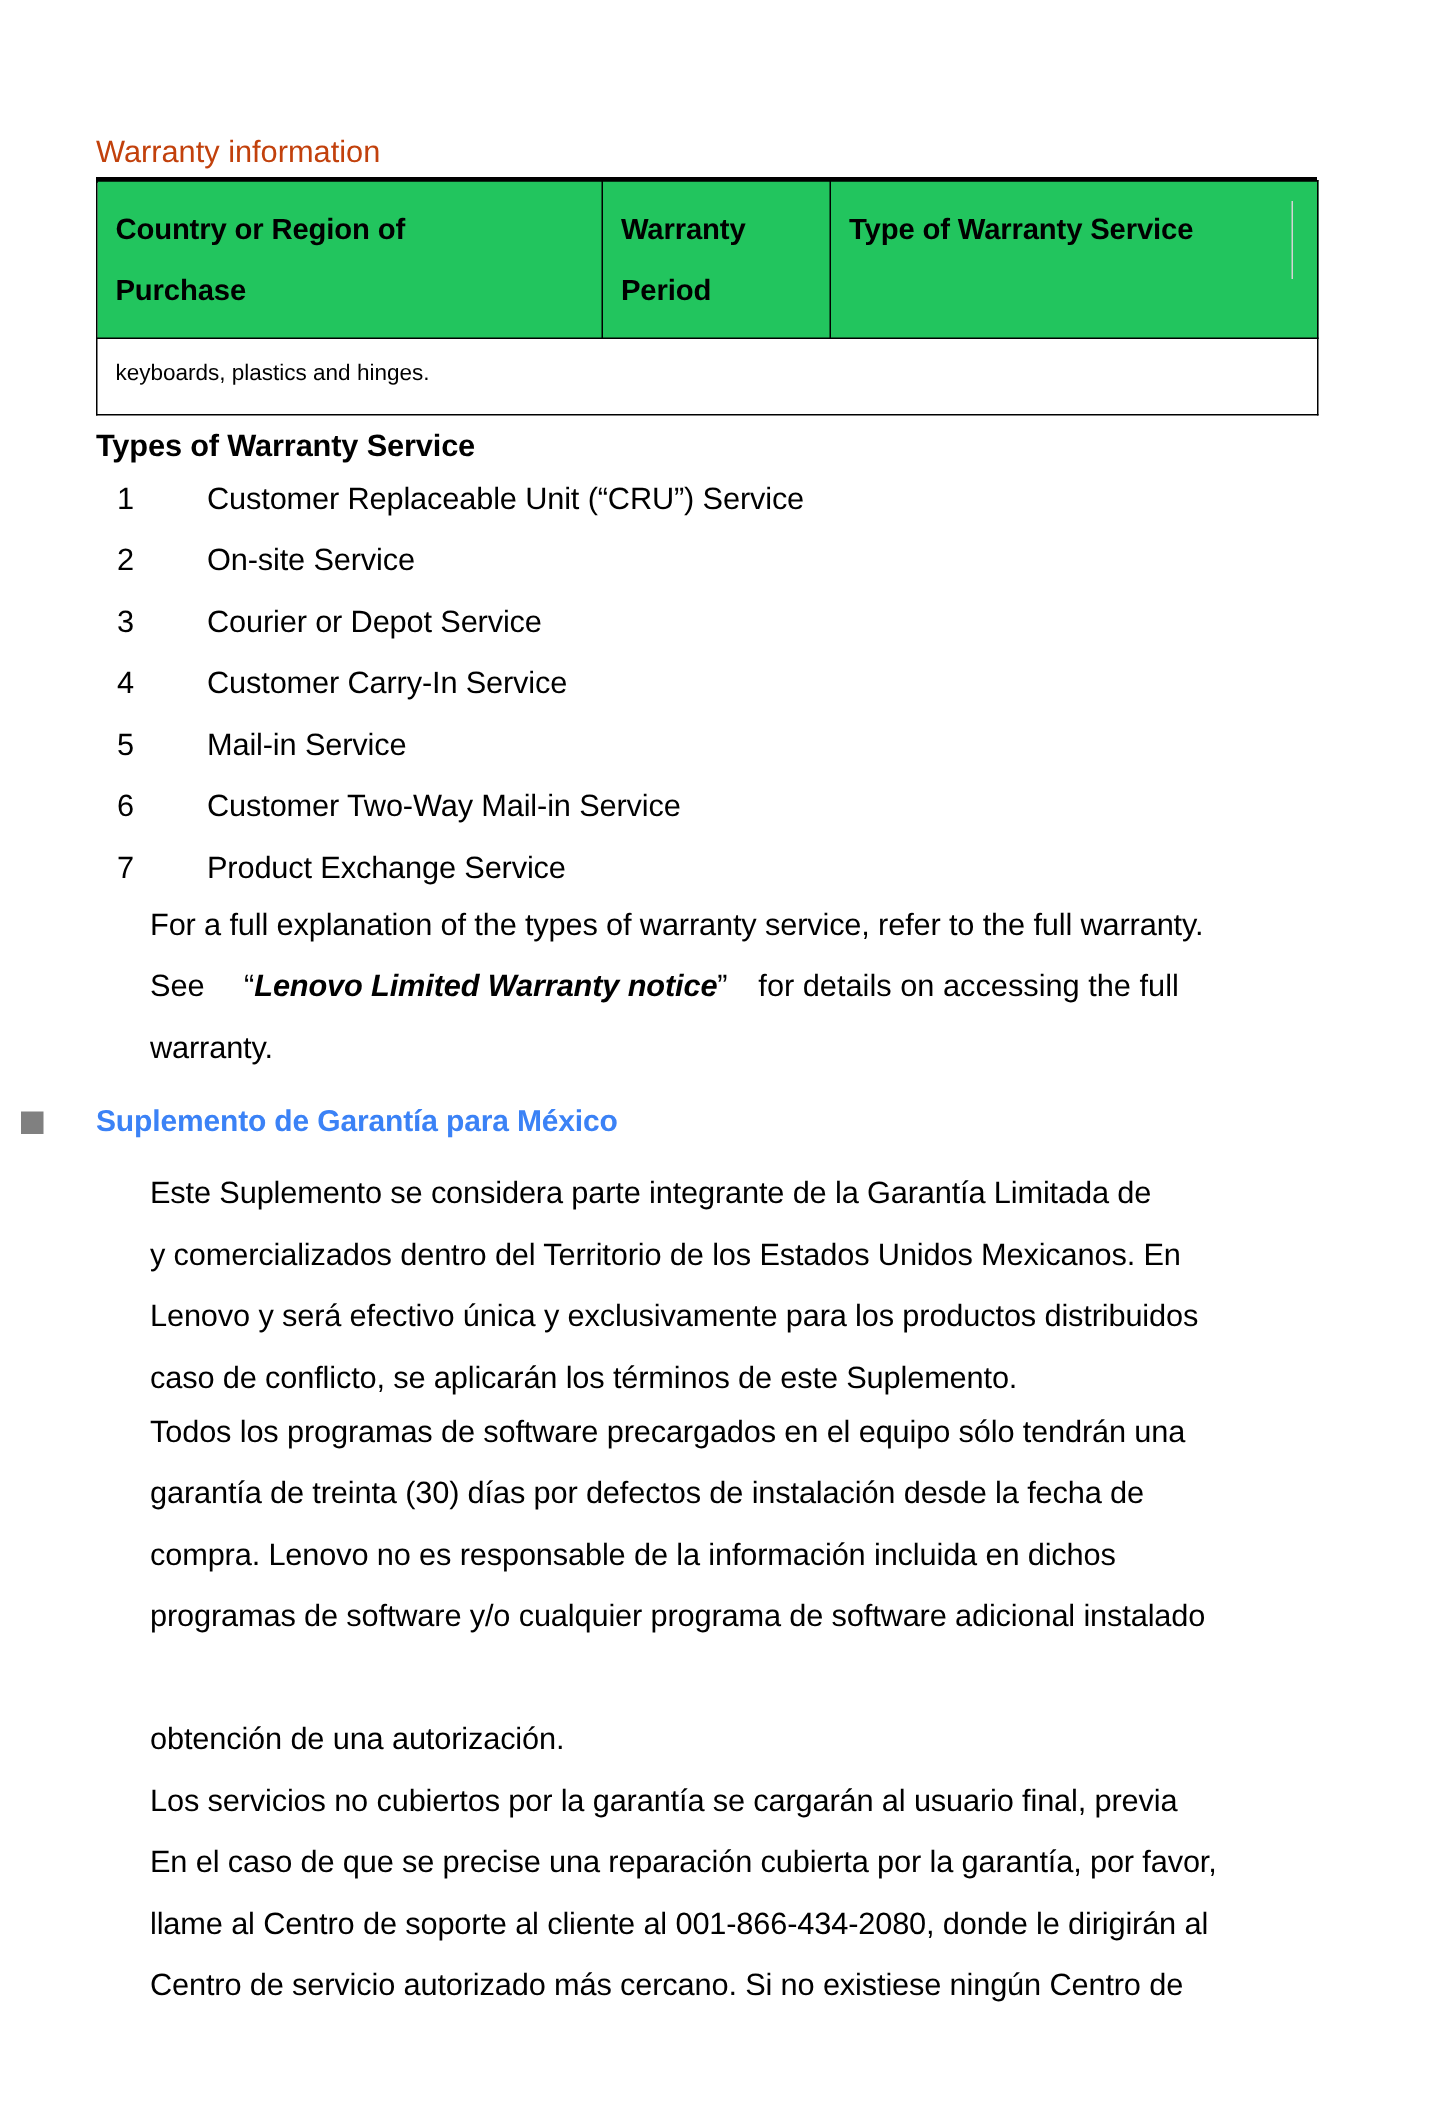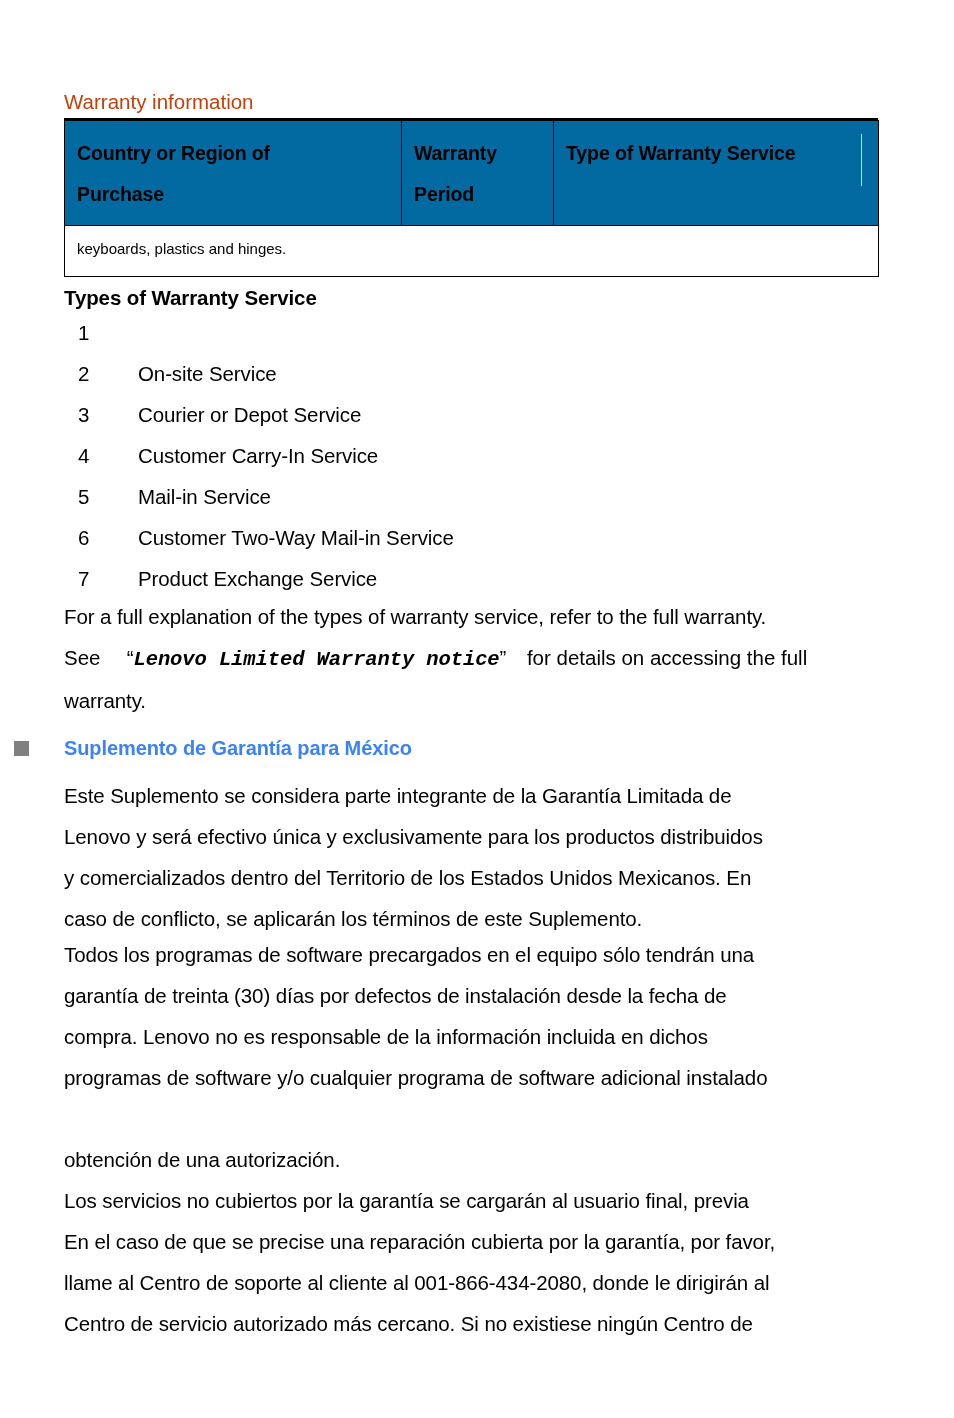--- a/index.html
+++ b/index.html
@@ -49,21 +49,21 @@
     width: 814px;
     border-collapse: collapse;
     table-layout: fixed;
   }
   .wtable td {
     border: 1.5px solid #000;
     padding: 0;
     vertical-align: top;
   }
   .wtable .hdr {
-    background: #0369a1;
+    background: #22c55e;
     height: 92px;
     padding: 12px 0 0 12px;
   }
   .wtable .hdr .ht {
     font-size: 19.5px;
     font-weight: bold;
     line-height: 41px;
     letter-spacing: -0.1px;
     white-space: nowrap;
   }
@@ -133,26 +133,25 @@
     white-space: nowrap;
     letter-spacing: -0.1px;
   }
 
   
   .para {
     position: absolute;
     left: 64px;
     width: 820px;
   }
-  .para .line { color: #000; }
+  .para .line { color: #000; margin-left: 36px; }
 
   .bi {
     font-weight: bold;
     font-style: italic;
-    font-family: Liberation Mono, monospace;
   }
 
   
   .fw-quote { letter-spacing: 0; }
 
   
   .bullet-heading {
     position: absolute;
     left: 14px;
     top: 732px;
@@ -212,20 +211,21 @@
       </tr>
     </tbody>
   </table>
   <div class="hdr-hairline"></div>
 
   <div class="sec-title">Types of Warranty Service</div>
 
   <div class="svc-list">
     <div class="svc-row">
       <span class="svc-num">1</span>
+      <span class="svc-label">Customer Replaceable Unit (“CRU”) Service</span>
     </div>
     <div class="svc-row">
       <span class="svc-num">2</span>
       <span class="svc-label">On-site Service</span>
     </div>
     <div class="svc-row">
       <span class="svc-num">3</span>
       <span class="svc-label">Courier or Depot Service</span>
     </div>
     <div class="svc-row">
@@ -254,22 +254,22 @@
     <div class="line">warranty.</div>
   </div>
 
   <div class="bullet-heading">
     <span class="bullet-square"></span>
     <span class="bullet-text">Suplemento de Garantía para México</span>
   </div>
 
   <div class="para" style="top:775px;">
     <div class="line">Este Suplemento se considera parte integrante de la Garantía Limitada de</div>
+    <div class="line">y comercializados dentro del Territorio de los Estados Unidos Mexicanos. En</div>
     <div class="line">Lenovo y será efectivo única y exclusivamente para los productos distribuidos</div>
-    <div class="line">y comercializados dentro del Territorio de los Estados Unidos Mexicanos. En</div>
     <div class="line">caso de conflicto, se aplicarán los términos de este Suplemento.</div>
   </div>
 
   <div class="para" style="top:934px;">
     <div class="line">Todos los programas de software precargados en el equipo sólo tendrán una</div>
     <div class="line">garantía de treinta (30) días por defectos de instalación desde la fecha de</div>
     <div class="line">compra. Lenovo no es responsable de la información incluida en dichos</div>
     <div class="line">programas de software y/o cualquier programa de software adicional instalado</div>
   </div>
 

